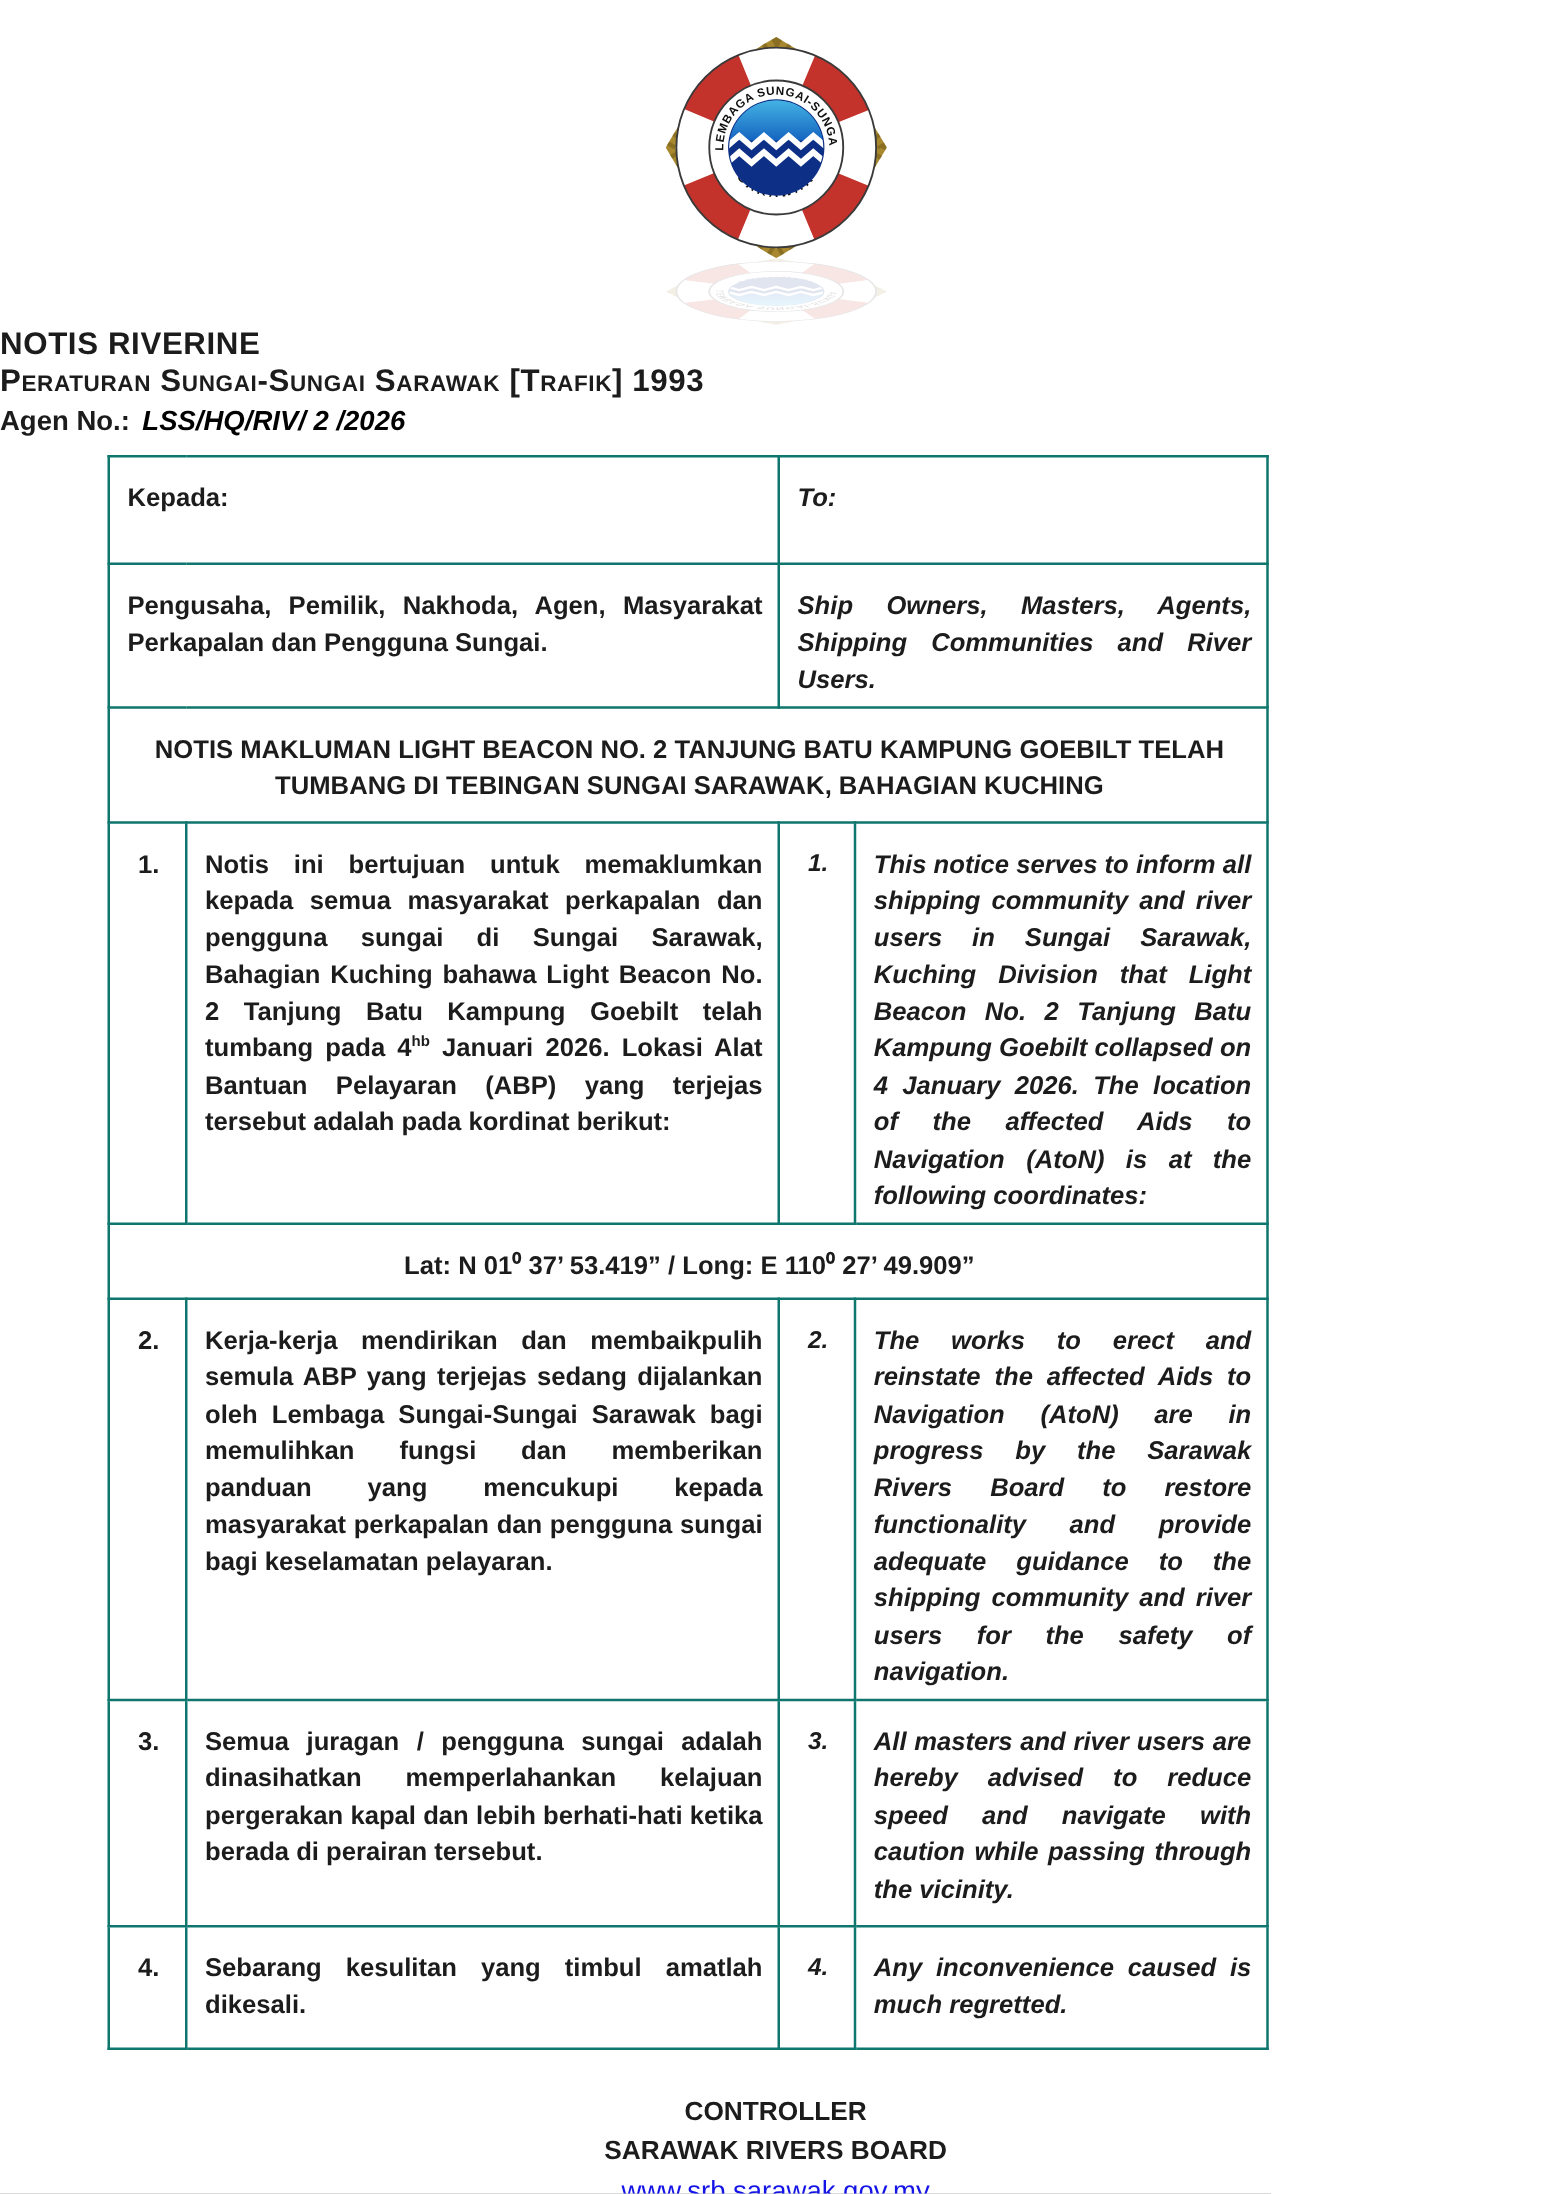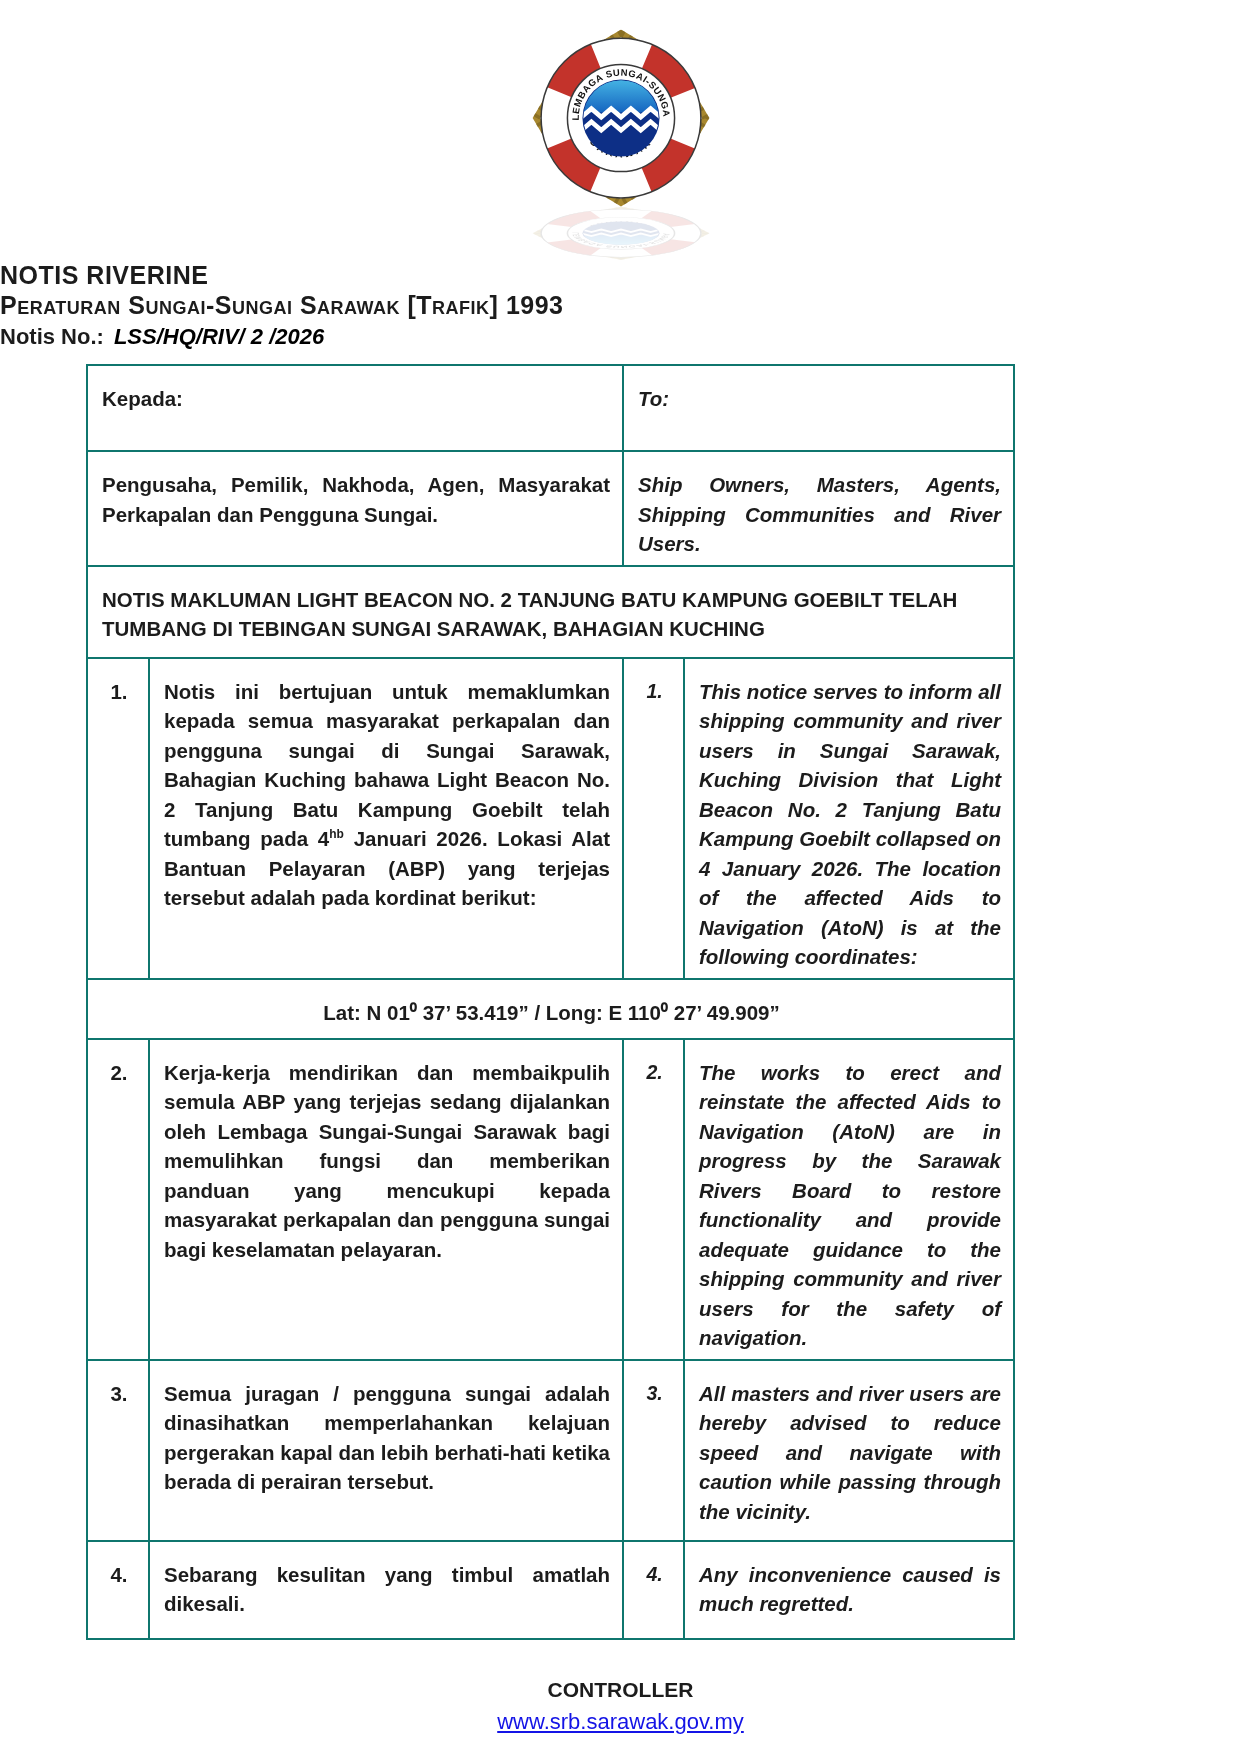--- a/index.html
+++ b/index.html
@@ -40,21 +40,21 @@
     padding:18px 12px 6px 14px;
     overflow:hidden;
     font-weight:bold;
   }
   td.num-cell { text-align:center; padding:8px 2px 0 2px; }
   td.en, .en { font-style:italic; }
   td.en { font-size:19.5px; line-height:29px; padding:8px 10px 6px 12px; }
   td.num-cell.en { font-size:19.5px; }
   .just { text-align:justify; }
   td.subject-cell {
-    font-weight:bold; font-style:normal;
+    font-weight:bold; text-align:center; font-style:normal;
     font-size:21px; line-height:31px;
     padding:15px 14px 13px 14px; vertical-align:middle;border-radius:29px;
   }
   td.coord-cell {
     font-weight:bold; text-align:center; font-style:normal;
     font-size:21.5px; line-height:26px;
     padding:26px 10px 20px 10px; vertical-align:middle;
   }
   sup.hb { font-size:12px; vertical-align:super; line-height:0; }
   
@@ -110,21 +110,21 @@
       </g>
 
       <use href="#buoy" transform="translate(0,252.5) scale(1,-0.3)" opacity="0.12"></use>
     </svg>
   </div>
 
   <div class="title-block">
     <div class="doc-title">NOTIS RIVERINE</div>
     <div class="doc-subtitle">Peraturan Sungai-Sungai Sarawak [Trafik] 1993</div>
     <div class="notis-line">
-      <span>Notis No.:</span><span class="no-value" style="color: #000000; font-style: italic;">LSS/HQ/RIV/ 2 /2026</span>
+      <span>Agen No.:</span><span class="no-value" style="color: #000000; font-style: italic;">LSS/HQ/RIV/ 2 /2026</span>
     </div>
   </div>
 
   <table class="doc-table">
     <colgroup>
       <col style="width:62px">
         <col style="width:474px">
         <col style="width:61px">
         <col style="width:330px">
     </colgroup>
@@ -169,16 +169,17 @@
         <td class="num-cell">4.</td>
         <td class="just" style="height:72px">Sebarang kesulitan yang timbul amatlah dikesali.</td>
         <td class="num-cell en">4.</td>
         <td class="en just">Any inconvenience caused is much regretted.</td>
       </tr>
     </tbody>
   </table>
 
   <div class="footer">
     <div class="footer-line">CONTROLLER</div>
+    <div class="footer-line">SARAWAK RIVERS BOARD</div>
     <a class="footer-url" href="#" style="color: rgb(20, 20, 230);">www.srb.sarawak.gov.my</a>
   </div>
 
 </div>
 
 </body></html>

